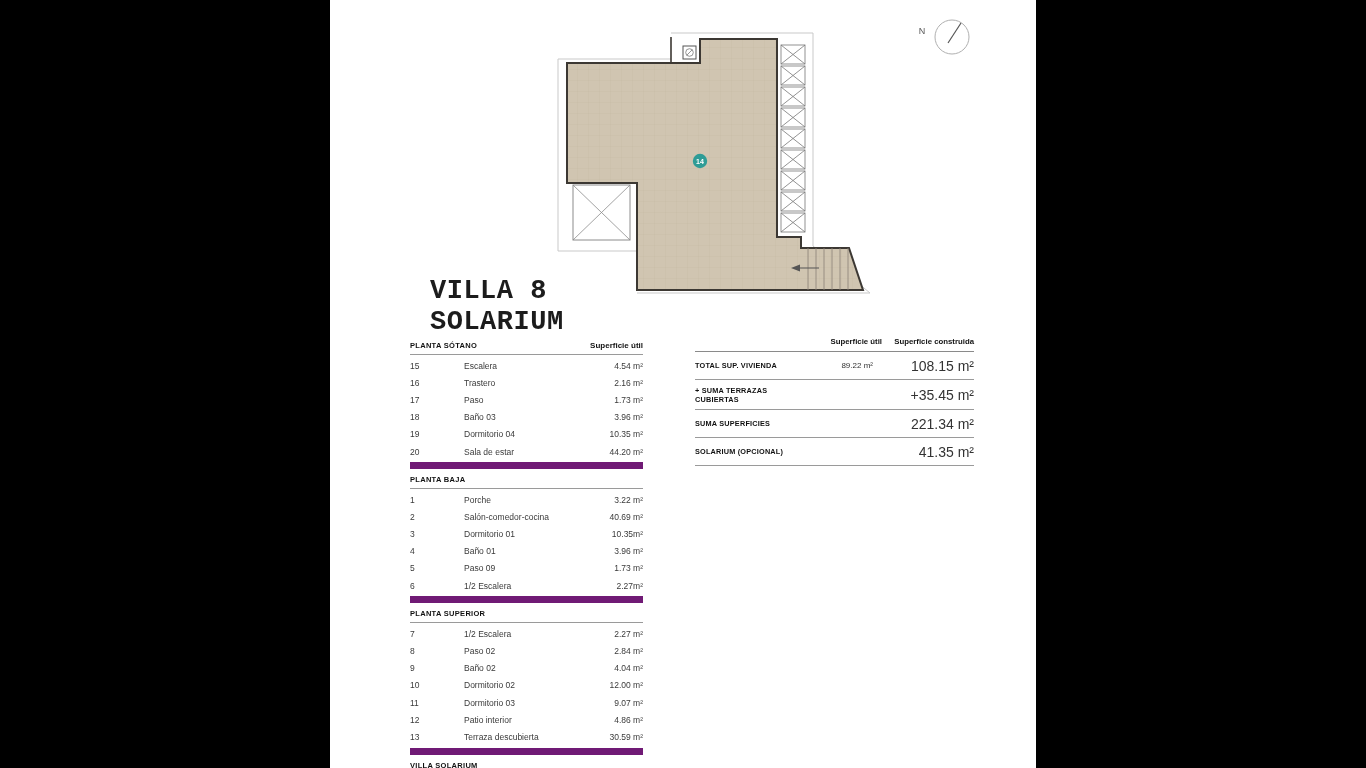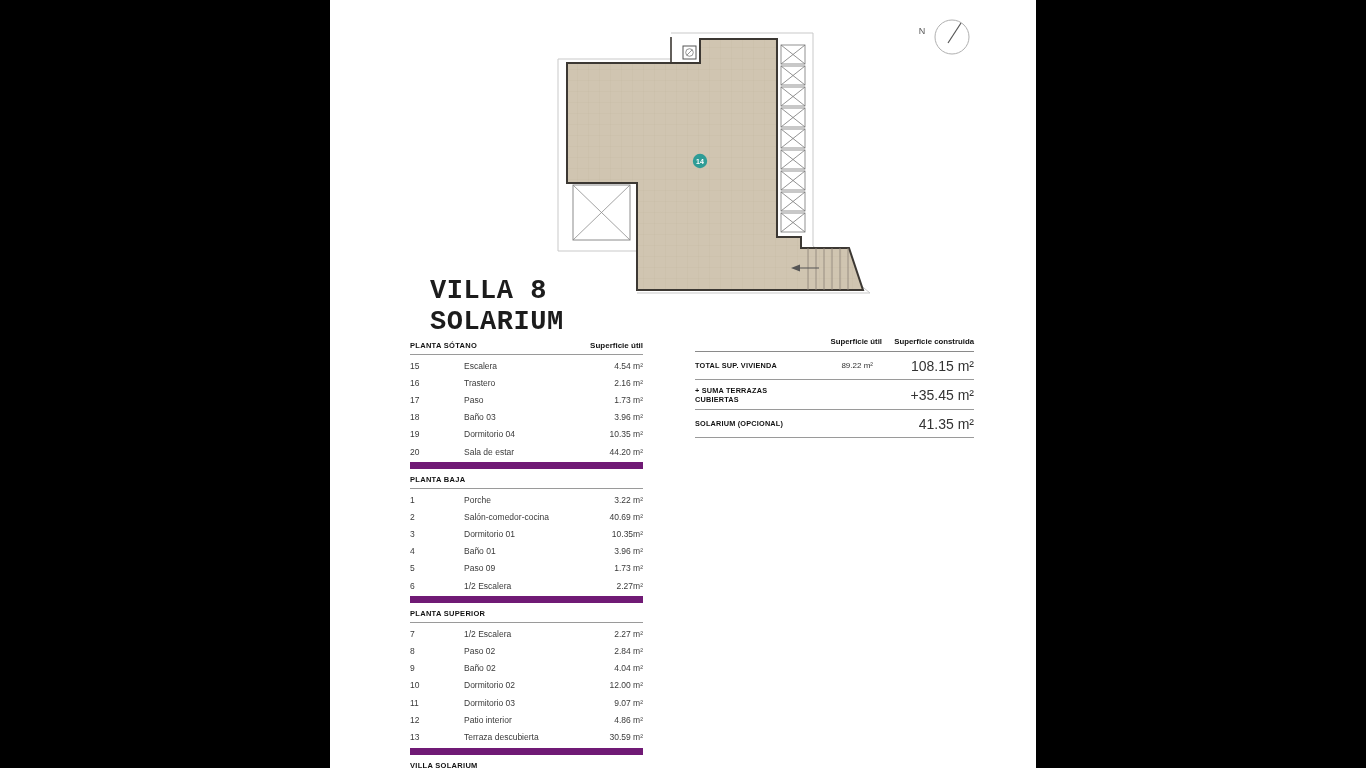--- a/index.html
+++ b/index.html
@@ -281,19 +281,24 @@
         <span class="sum-lbl">TOTAL SUP. VIVIENDA</span>
         <span class="sum-util">89.22 m²</span>
         <span class="sum-cons">108.15 m²</span>
       </div>
     <div class="sum-row">
         <span class="sum-lbl">+ SUMA TERRAZAS CUBIERTAS</span>
         <span class="sum-util"></span>
         <span class="sum-cons">+35.45 m²</span>
       </div>
     <div class="sum-row">
+        <span class="sum-lbl">SUMA SUPERFICIES</span>
+        <span class="sum-util"></span>
+        <span class="sum-cons">221.34 m²</span>
+      </div>
+    <div class="sum-row">
         <span class="sum-lbl">SOLARIUM (OPCIONAL)</span>
         <span class="sum-util"></span>
         <span class="sum-cons">41.35 m²</span>
       </div>
   </div>
 
 </div>
 
 </body></html>

